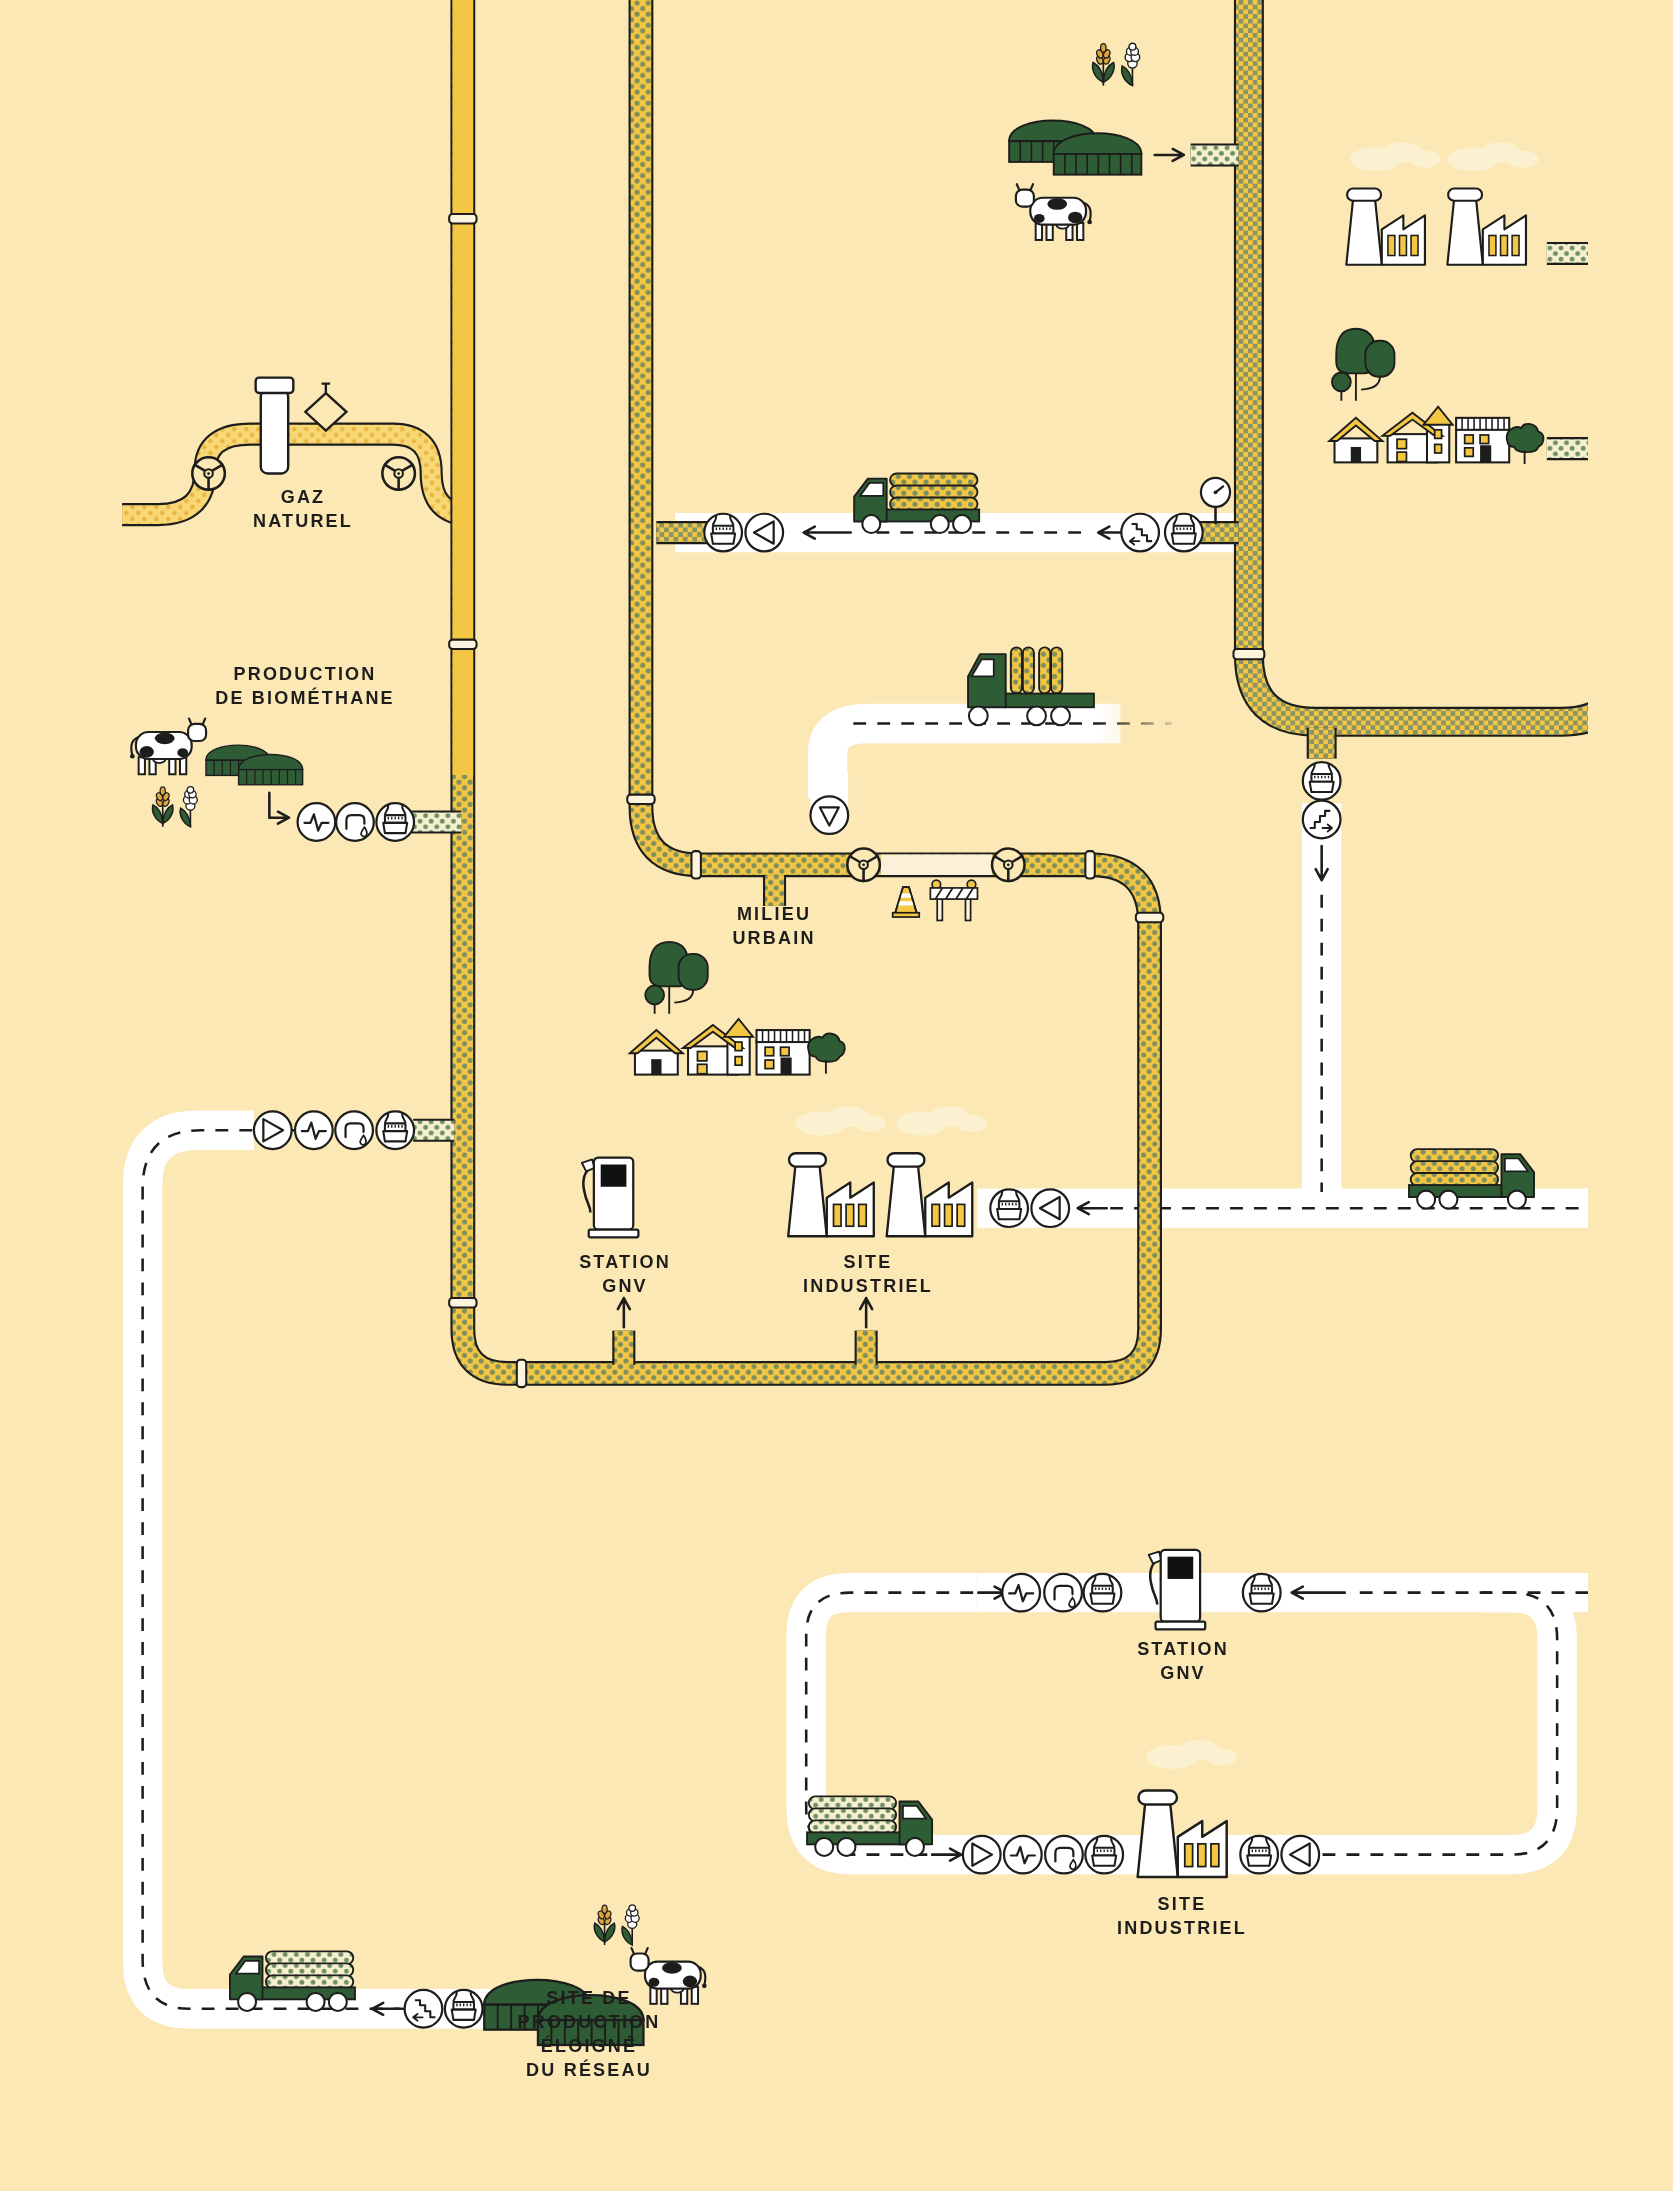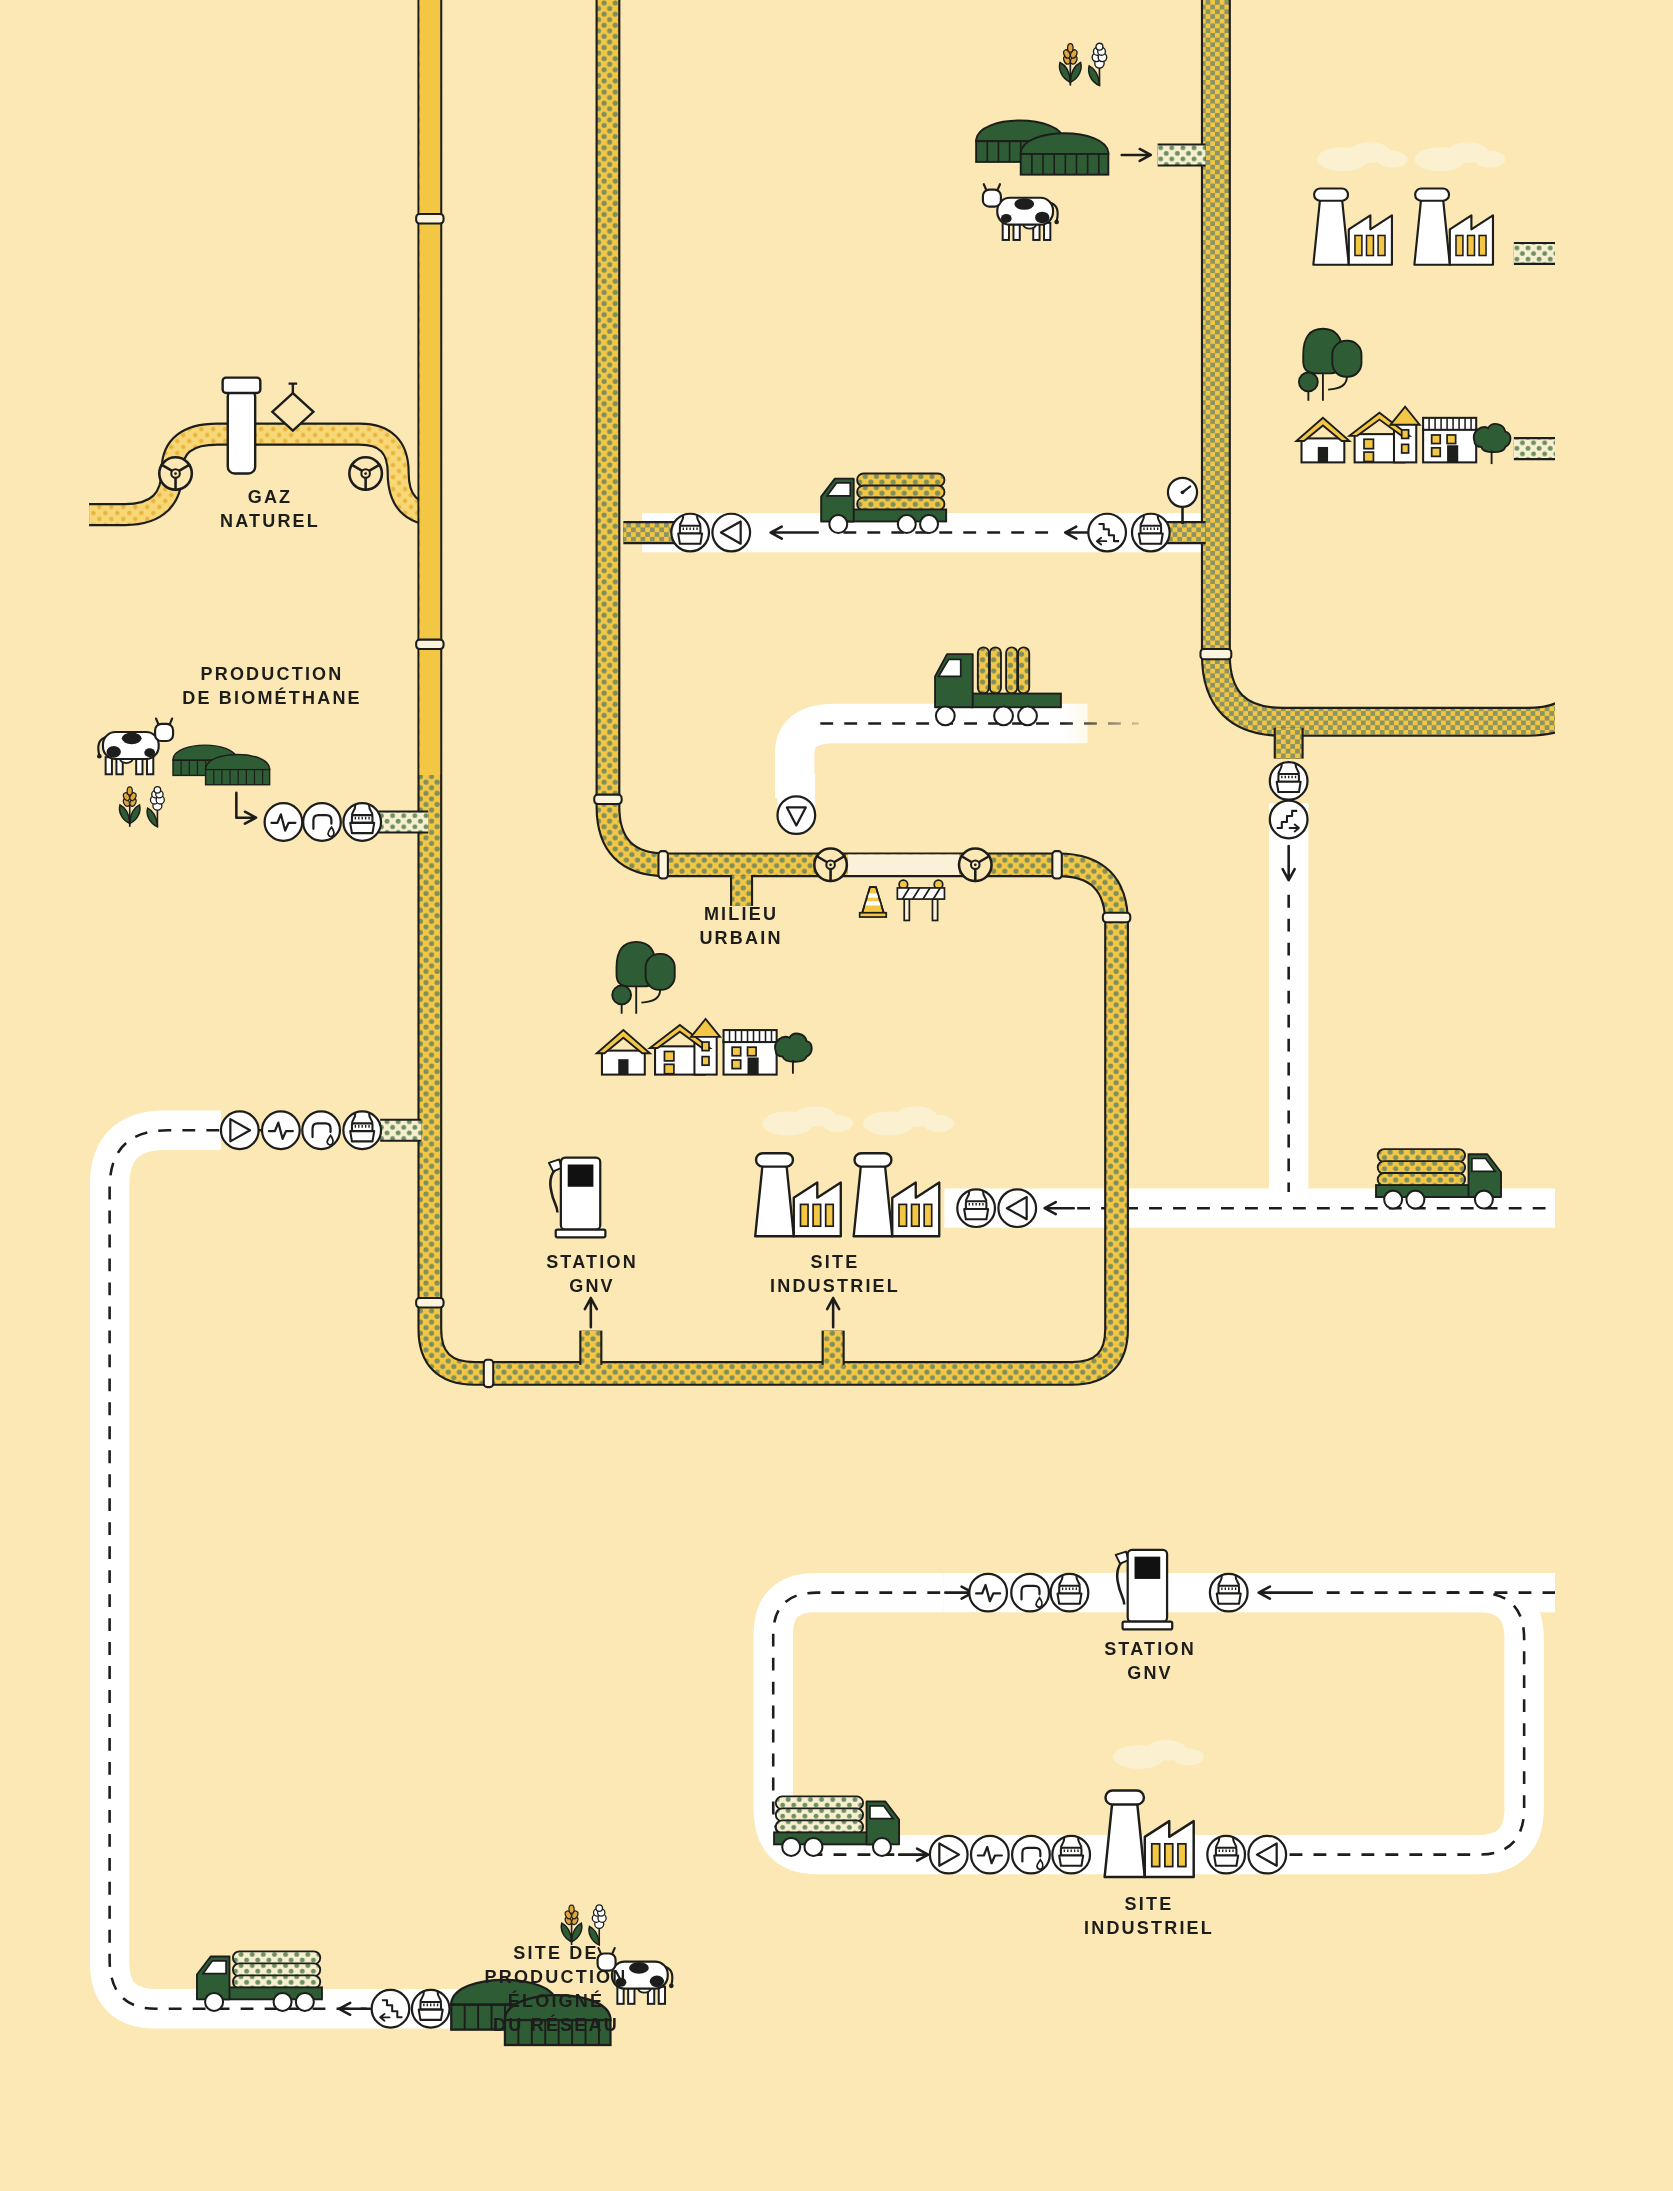--- a/index.html
+++ b/index.html
@@ -1,16 +1,16 @@
 <!DOCTYPE html>
 <html style="font-size:13.7px"><head>
 <meta charset="utf-8">
 <style>
   html,body{margin:0;padding:0;background:#FBE8B5;}
-  .stage{position:relative;width:1555px;height:2192px;background:#FBE8B5;overflow:hidden;}
+  .stage{position:relative;width:1555px;height:2192px;background:#FBE8B5;overflow:hidden;margin-left:33px;}
   svg.art{position:absolute;left:0;top:0;}
   .lbl{position:absolute;transform:translateX(-50%);text-align:center;
        font:700 18px/1.34 "Liberation Sans", sans-serif;letter-spacing:2.2px;
        color:#1D1D1B;white-space:pre-line;}
 </style>
 </head>
 <body>
 
 <div class="stage">
 
@@ -465,19 +465,19 @@
 <div class="lbl" style="left:741px;top:902px">MILIEU
 URBAIN</div>
 <div class="lbl" style="left:592px;top:1250px">STATION
 GNV</div>
 <div class="lbl" style="left:835px;top:1250px">SITE
 INDUSTRIEL</div>
 <div class="lbl" style="left:1150px;top:1637px">STATION
 GNV</div>
 <div class="lbl" style="left:1149px;top:1892px">SITE
 INDUSTRIEL</div>
-<div class="lbl" style="left:556px;top:1941px">SITE DE
+<div class="lbl" style="left:556px;top:1986px">SITE DE
 PRODUCTION
 ÉLOIGNÉ
 DU RÉSEAU</div>
 
 </div>
 
 
 </body></html>

